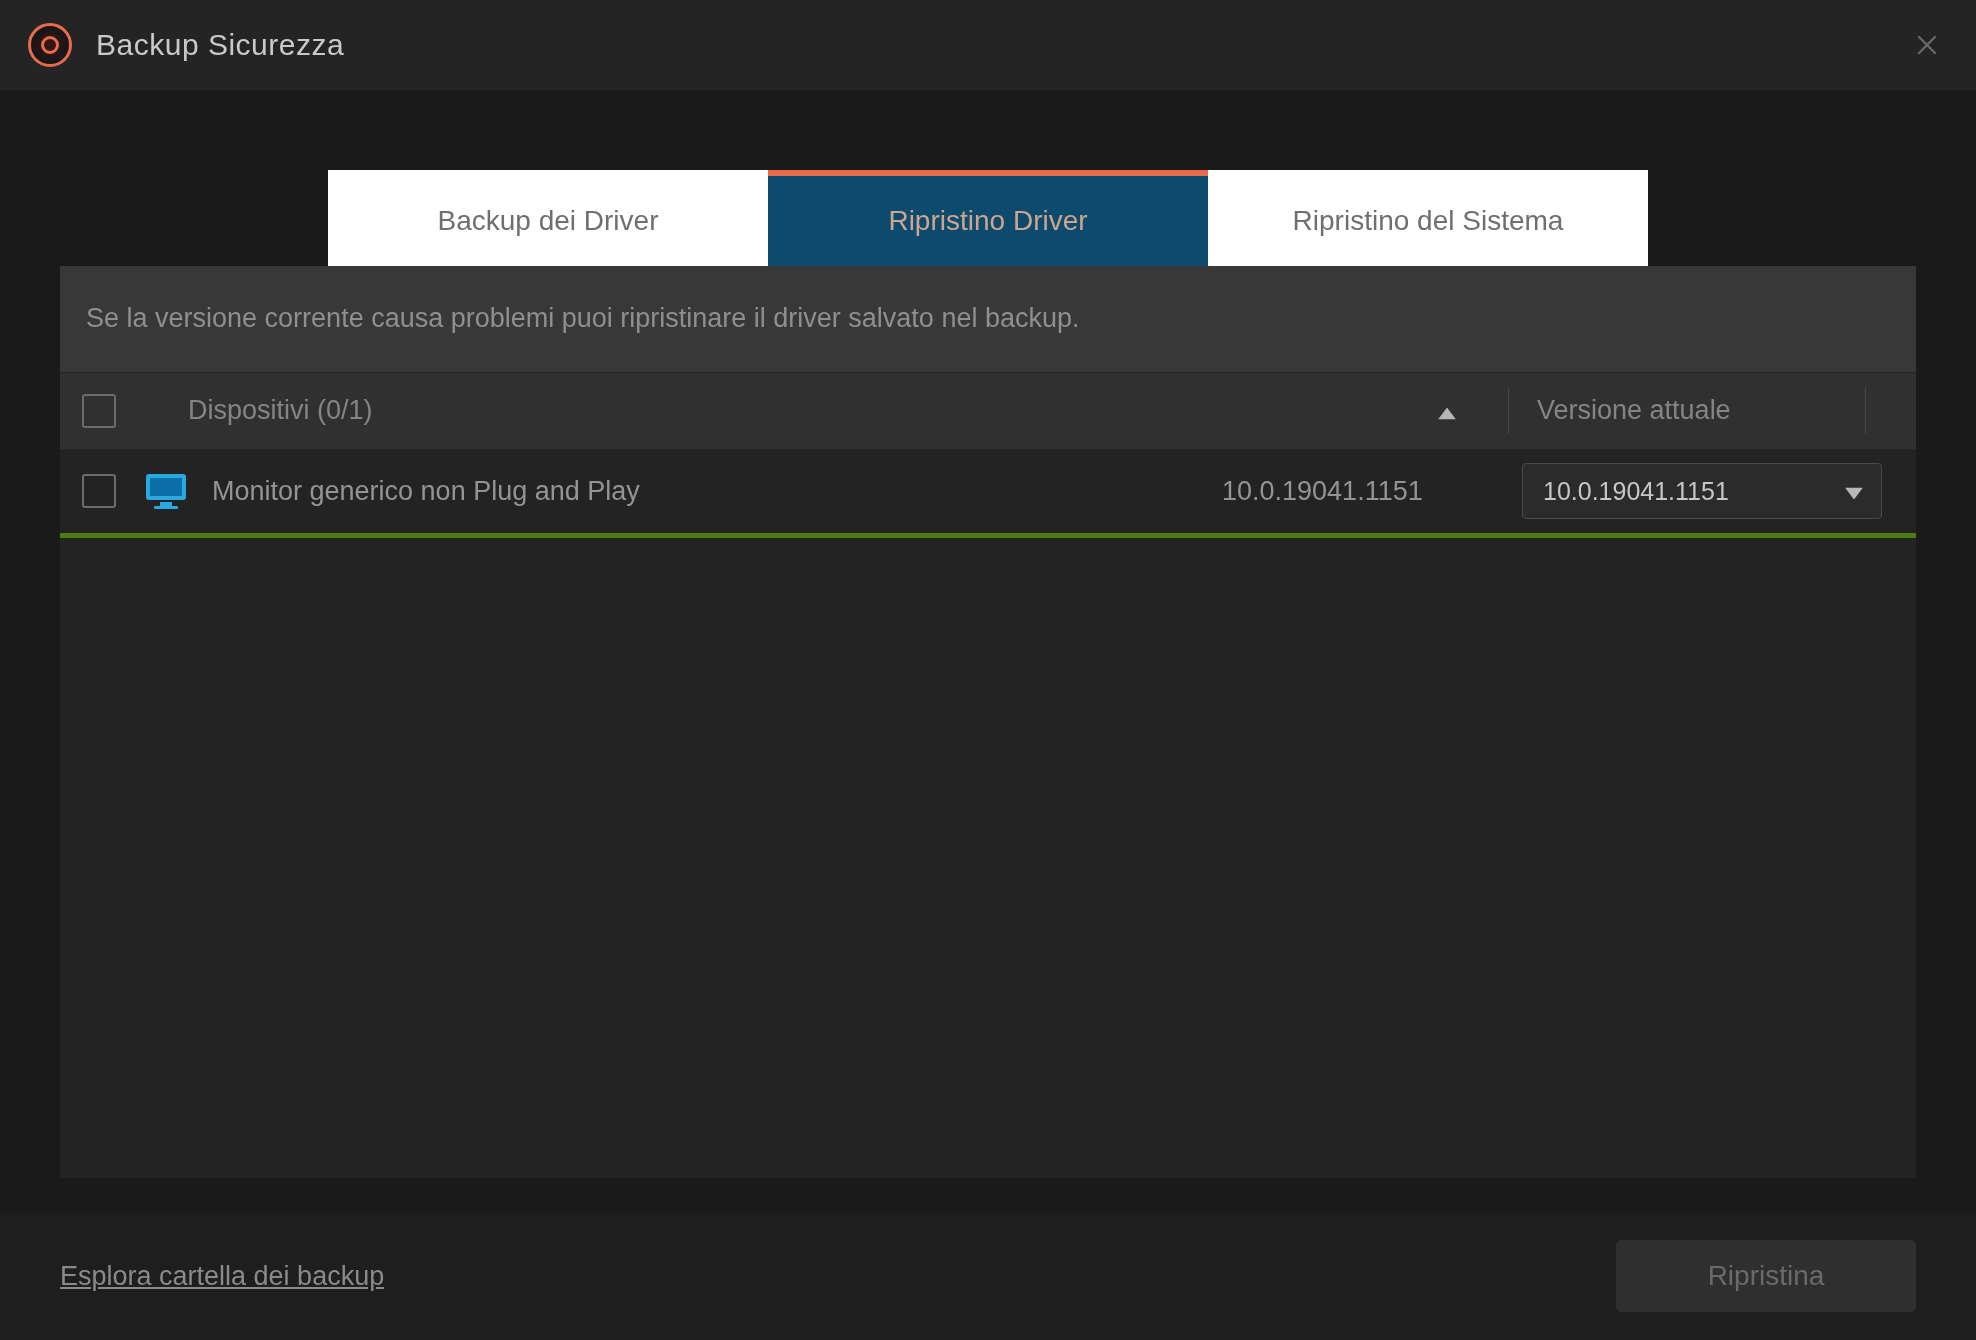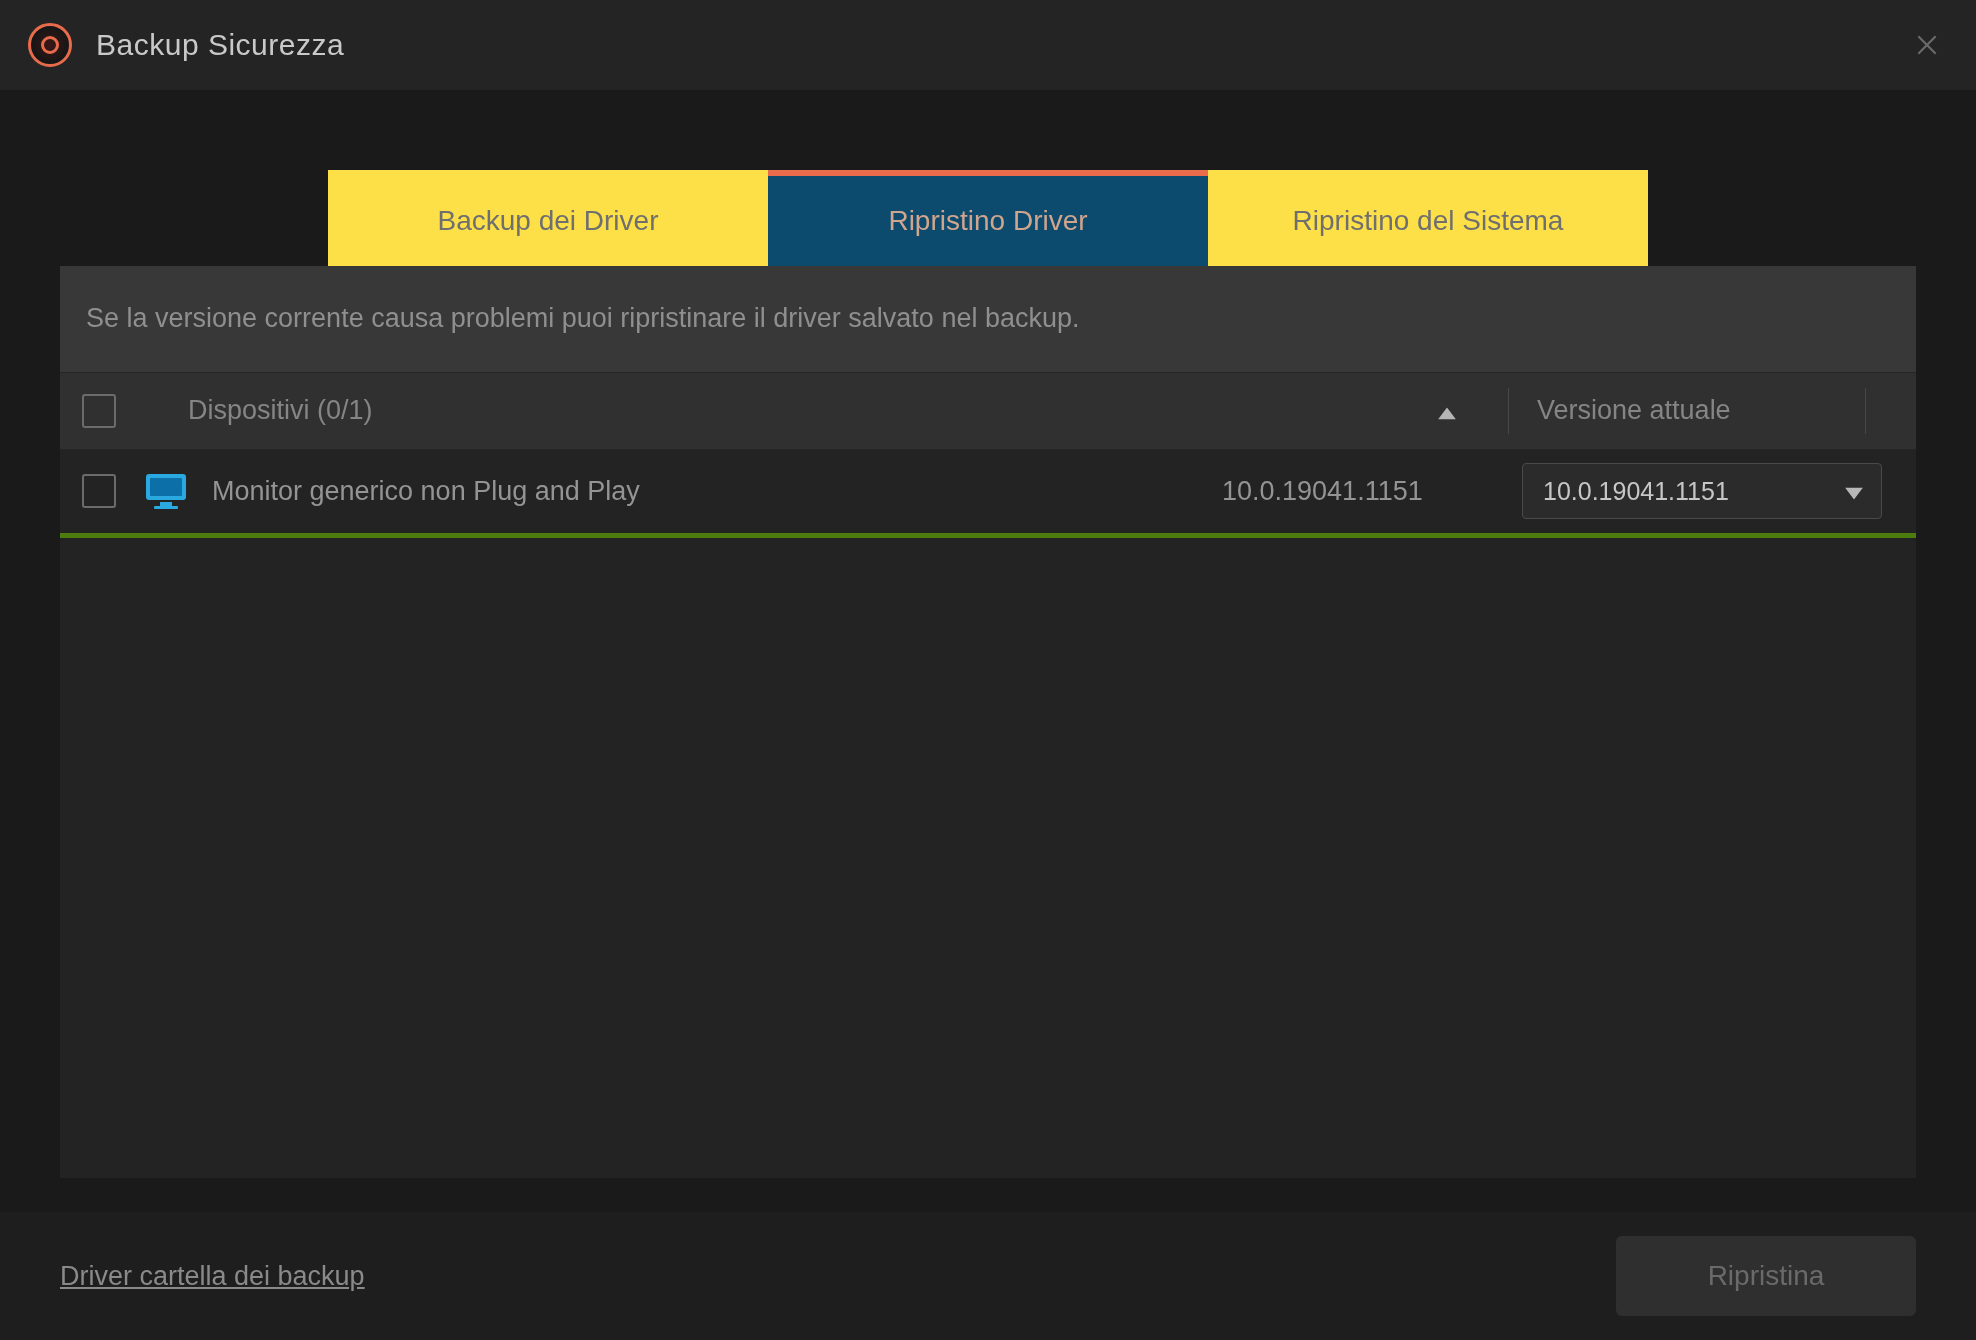--- a/index.html
+++ b/index.html
@@ -57,21 +57,21 @@
     justify-content: center;
   }
   .tab {
     width: 440px;
     height: 96px;
     display: flex;
     align-items: center;
     justify-content: center;
     font-size: 28px;
     color: #6f6f6f;
-    background: #fde047;
+    background: #ffffff;
     border-top: 6px solid transparent;
     cursor: pointer;
   }
   .tab.active {
     color: #cfa58e;
     background: #0c4a6e;
     border-top-color: #e86b4b;
   }
 
   
@@ -178,21 +178,21 @@
   }
   .link {
     color: #8a8a8a;
     font-size: 27px;
     text-decoration: underline;
     cursor: pointer;
   }
   .spacer { flex: 1; }
   .primary-btn {
     min-width: 300px;
-    height: 80px;
+    height: 72px;
     background: #2f2f2f;
     color: #6a6a6a;
     font-size: 28px;
     border-radius: 6px;
     display: flex; align-items: center; justify-content: center;
     cursor: pointer;
   }
 </style>
 </head>
 <body>
@@ -267,18 +267,18 @@
             </span>
           </div>
         </div>
       </div>
       <div class="tbody-spacer"></div>
     </div>
   </div>
 </div>
 
 <div class="footer">
-  <div class="link">Driver cartella dei backup</div>
+  <div class="link">Esplora cartella dei backup</div>
   <div class="spacer"></div>
   <div class="primary-btn">
     <span>Ripristina</span>
   </div>
 </div>
 
 </body></html>

